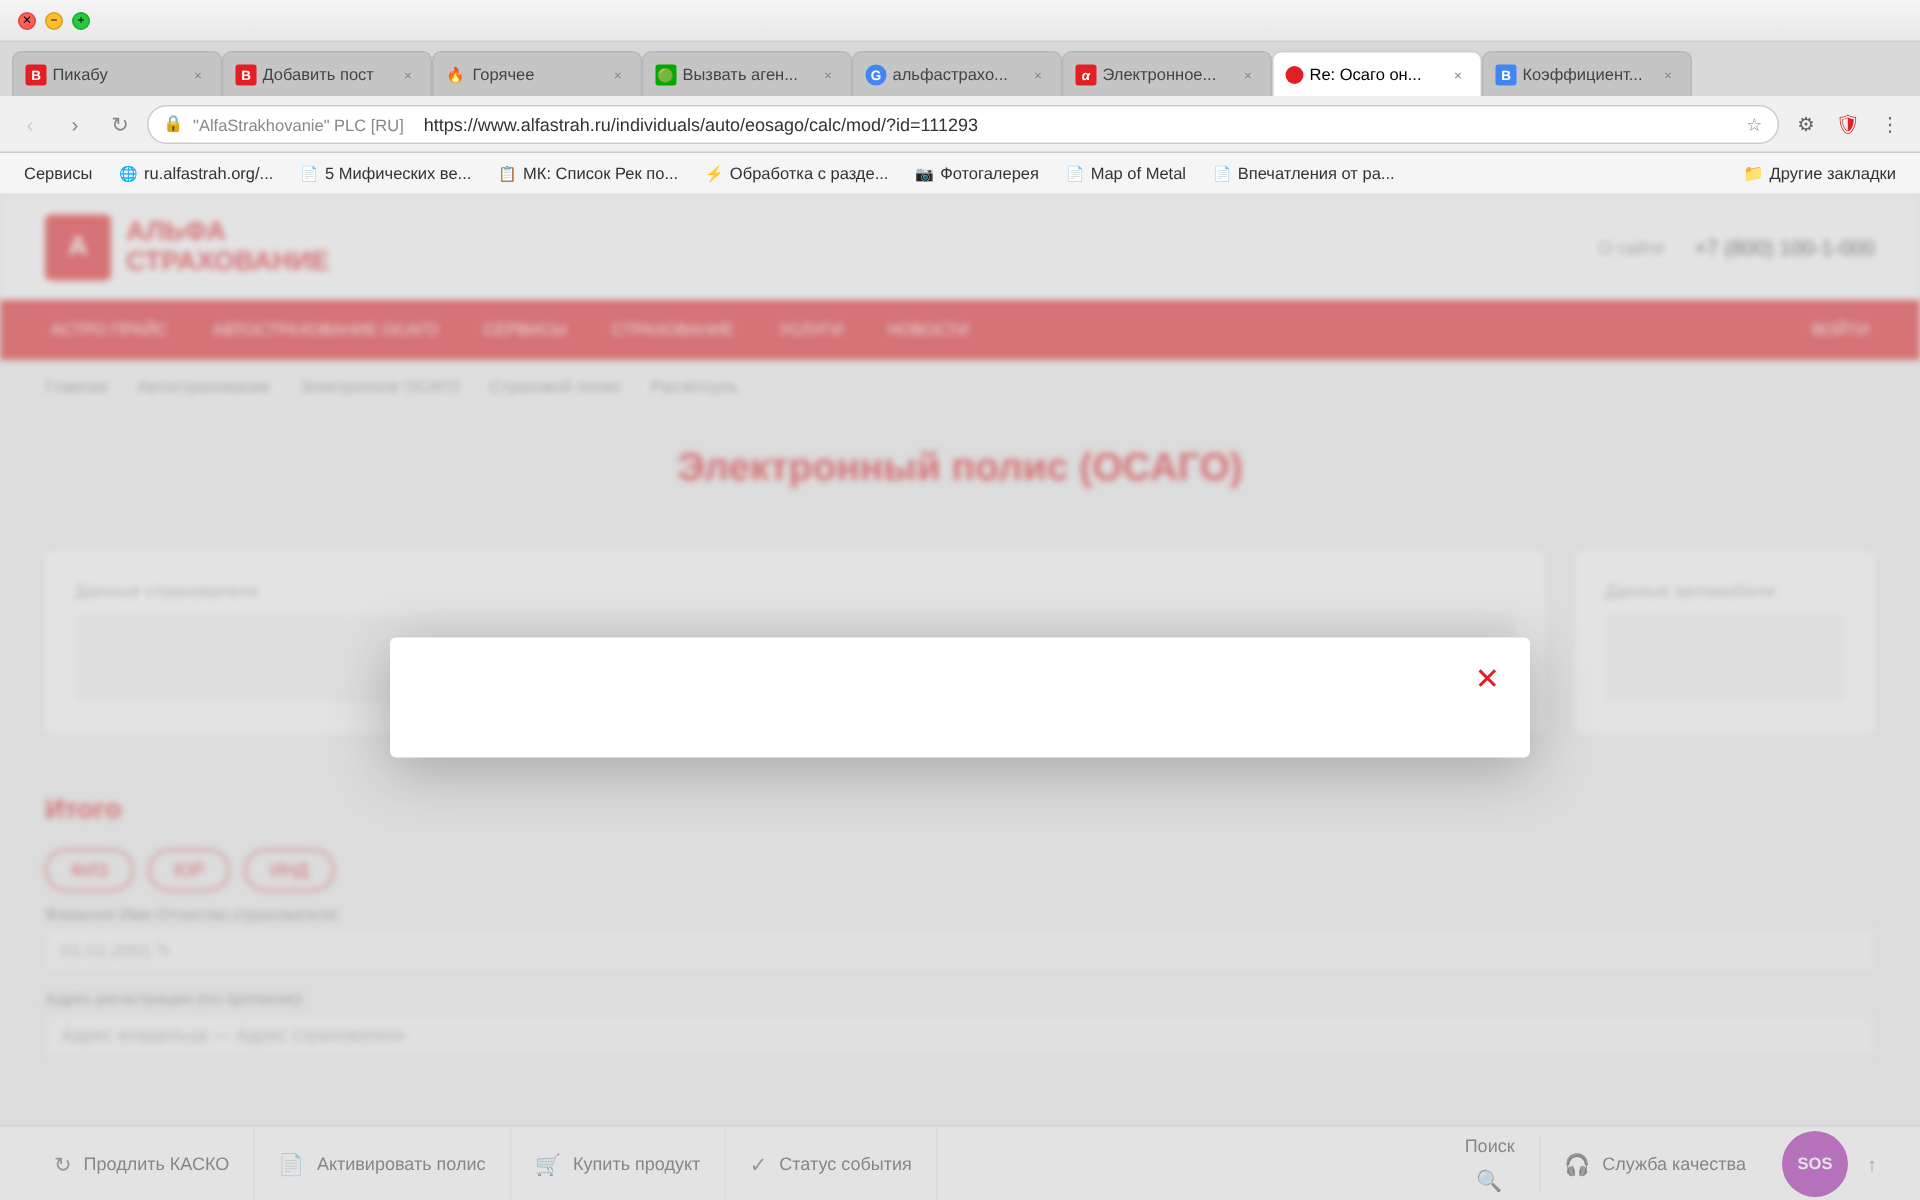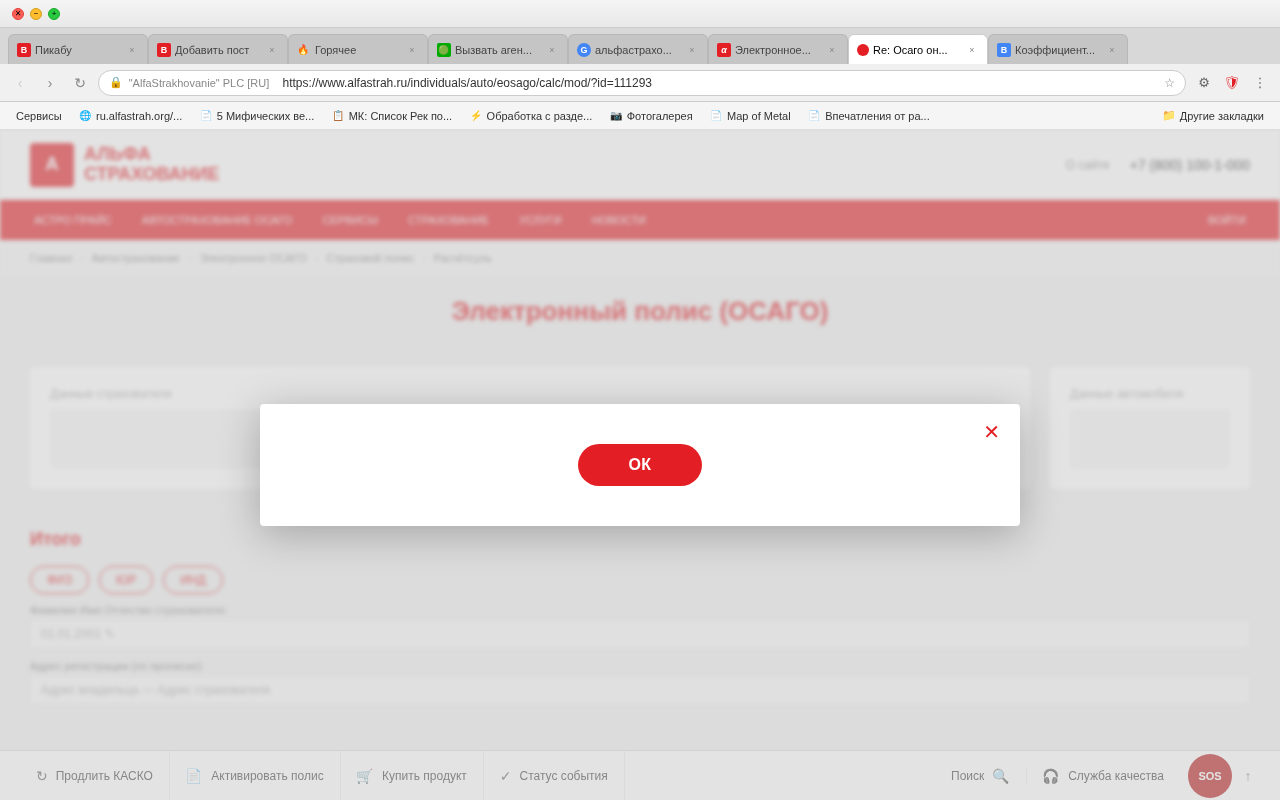--- a/index.html
+++ b/index.html
@@ -387,34 +387,35 @@
     }
     .status-item:first-child { border-left: none; }
     .status-item-icon { font-size: 14px; color: #666; }
     .search-area {
       display: flex;
       align-items: center;
       gap: 8px;
       padding: 0 16px;
       margin-left: auto;
       border-right: 1px solid #eee;
+      flex-direction: column;
     }
     .search-label { font-size: 12px; color: #444; }
     .search-icon-btn { font-size: 14px; color: #666; }
     .service-item {
       display: flex;
       align-items: center;
       gap: 8px;
       padding: 0 16px;
       font-size: 12px;
       color: #444;
     }
     .sos-btn {
       width: 44px; height: 44px;
-      background: #b91c1c;
+      background: #a21caf;
       border-radius: 50%;
       display: flex; align-items: center; justify-content: center;
       color: white; font-weight: bold; font-size: 11px;
       margin-left: 8px;
       cursor: pointer;
     }
     .up-arrow {
       width: 24px; height: 24px;
       display: flex; align-items: center; justify-content: center;
       font-size: 14px; color: #888;
@@ -615,21 +616,20 @@
           <div class="form-label">Адрес регистрации (по прописке):</div>
           <div class="form-value">Адрес владельца — Адрес страхователя</div>
         </div>
       </div>
     </div>
   </div>
 
   <div class="modal-overlay">
     <div class="modal-dialog">
       <button class="modal-close">✕</button>
-      <button class="modal-ok-btn">ОК</button>
     </div>
   </div>
 
   <div class="status-bar">
     <div class="status-item">
       <span class="status-item-icon">↻</span>
       <span>Продлить КАСКО</span>
     </div>
     <div class="status-item">
       <span class="status-item-icon">📄</span>

